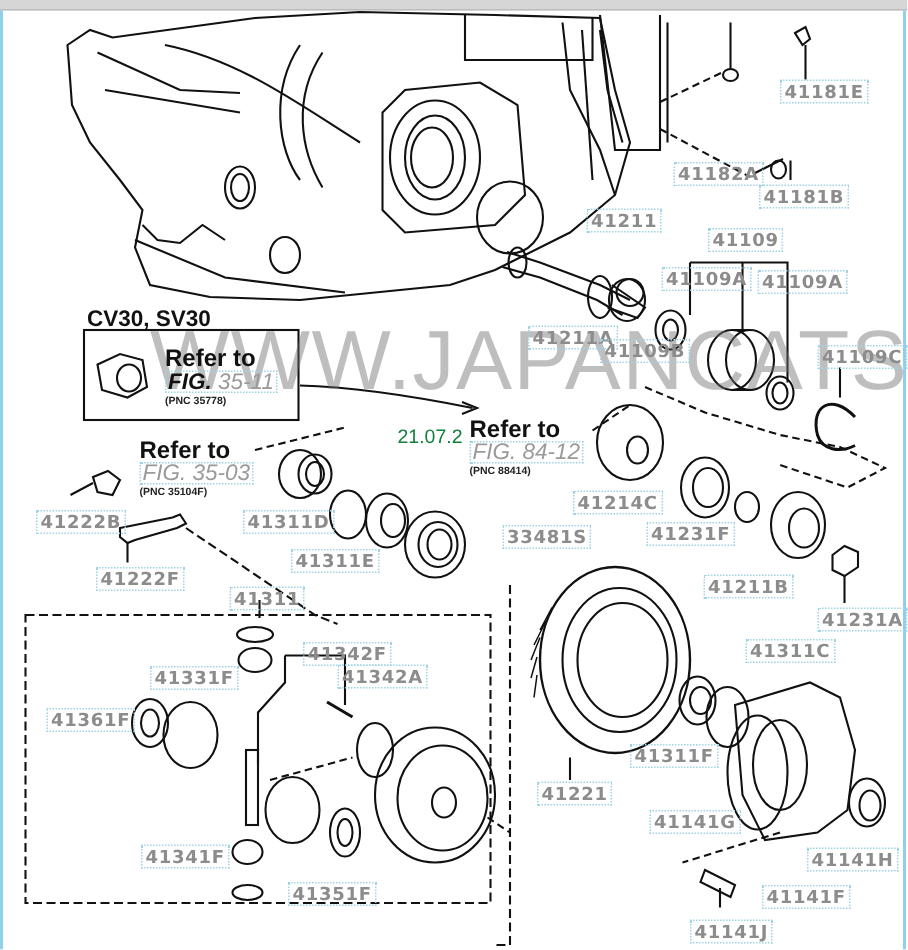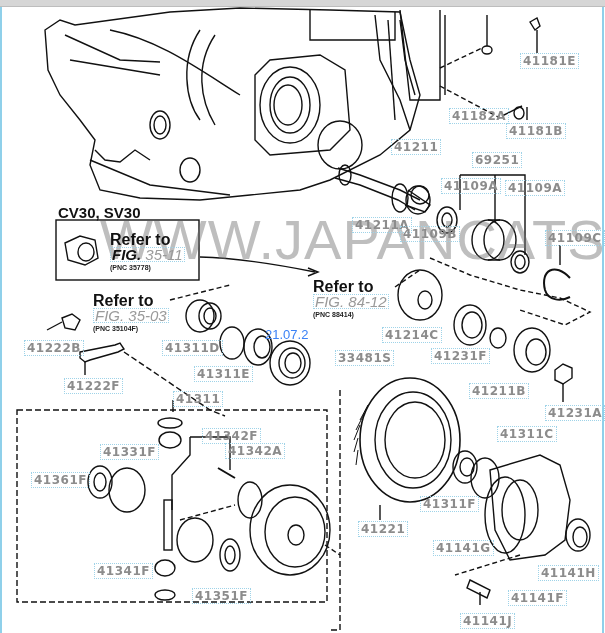--- a/index.html
+++ b/index.html
@@ -9,21 +9,21 @@
   .rightedge { position:absolute; left:602px; top:7px; width:2px; height:626px; background:#8fd0ea; }
   svg.art { position:absolute; left:0; top:0; }
   .pn { position:absolute; font-family:"DejaVu Sans", sans-serif; font-size:12px; font-weight:bold; color:#8c8c8c; letter-spacing:0.5px; border:1px dotted #9fd3e8; padding:0 2px; line-height:14px; background:transparent; cursor:pointer; white-space:nowrap; }
   .ref { position:absolute; font-family:"Liberation Sans", sans-serif; color:#111; white-space:nowrap; }
   .ref .h { font-size:16px; font-weight:bold; line-height:13px; }
   .ref .fig { font-size:15px; color:#9a9a9a; border:1px dotted #9fd3e8; line-height:13px; display:inline-block; padding:0 1px;font-style:italic; }
   .ref .fig b { color:#111; font-weight:bold; }
   .ref .pnc { font-size:7px; font-weight:bold; line-height:8px; color:#222; }
   .variant { position:absolute; left:58px; top:204px; font-size:15px; font-weight:bold; color:#111; }
   .watermark { position:absolute; left:100px; top:207px; font-size:56px; color:rgba(110,110,110,0.45); letter-spacing:1px; white-space:nowrap; font-family:"Liberation Sans", sans-serif; }
-  .datemark { position:absolute; left:265px; top:283px; font-size:13px; color:#3b82f6;margin-top:44px; }
+  .datemark { position:absolute; left:265px; top:283px; font-size:13px; color:#15803d; }
 </style>
 </head>
 <body>
 
 <div class="topbar"></div>
 <div class="leftedge"></div>
 <div class="rightedge"></div>
 
 <svg class="art" width="605" height="633" viewBox="0 0 605 633" fill="none" stroke="#111" stroke-width="1.4">
 
@@ -189,36 +189,36 @@
 <div class="ref" style="left:313px;top:280px;">
   <div class="h">Refer to</div>
   <div><span class="fig"><span>FIG.</span> <span>84-12</span></span></div>
   <div class="pnc">(PNC 88414)</div>
 </div>
 
 <span class="pn" style="left:520px;top:53px;">41181E</span>
 <span class="pn" style="left:506px;top:123px;">41181B</span>
 <span class="pn" style="left:418px;top:108px;margin-left:31px;">41182A</span>
 <span class="pn" style="left:391px;top:139px;">41211</span>
-<span class="pn" style="left:472px;top:152px;">69251</span>
+<span class="pn" style="left:472px;top:152px;">41109</span>
 <span class="pn" style="left:441px;top:178px;">41109A</span>
 <span class="pn" style="left:505px;top:180px;">41109A</span>
 <span class="pn" style="left:352px;top:217px;">41211A</span>
 <span class="pn" style="left:400px;top:226px;">41109B</span>
 <span class="pn" style="left:545px;top:230px;">41109C</span>
 <span class="pn" style="left:24px;top:340px;">41222B</span>
 <span class="pn" style="left:162px;top:340px;">41311D</span>
 <span class="pn" style="left:382px;top:327px;">41214C</span>
 <span class="pn" style="left:431px;top:348px;">41231F</span>
 <span class="pn" style="left:335px;top:350px;">33481S</span>
 <span class="pn" style="left:64px;top:378px;">41222F</span>
 <span class="pn" style="left:194px;top:366px;">41311E</span>
 <span class="pn" style="left:469px;top:383px;">41211B</span>
 <span class="pn" style="left:545px;top:405px;">41231A</span>
-<span class="pn" style="left:153px;top:391px;margin-left:20px;">41311</span>
+<span class="pn" style="left:153px;top:391px;">41311</span>
 <span class="pn" style="left:190px;top:428px;margin-left:12px;">41342F</span>
 <span class="pn" style="left:209px;top:443px;margin-left:16px;">41342A</span>
 <span class="pn" style="left:100px;top:444px;">41331F</span>
 <span class="pn" style="left:469px;top:426px;margin-left:28px;">41311C</span>
 <span class="pn" style="left:31px;top:472px;">41361F</span>
 <span class="pn" style="left:420px;top:496px;">41311F</span>
 <span class="pn" style="left:358px;top:521px;">41221</span>
 <span class="pn" style="left:433px;top:540px;">41141G</span>
 <span class="pn" style="left:94px;top:563px;">41341F</span>
 <span class="pn" style="left:538px;top:565px;">41141H</span>

